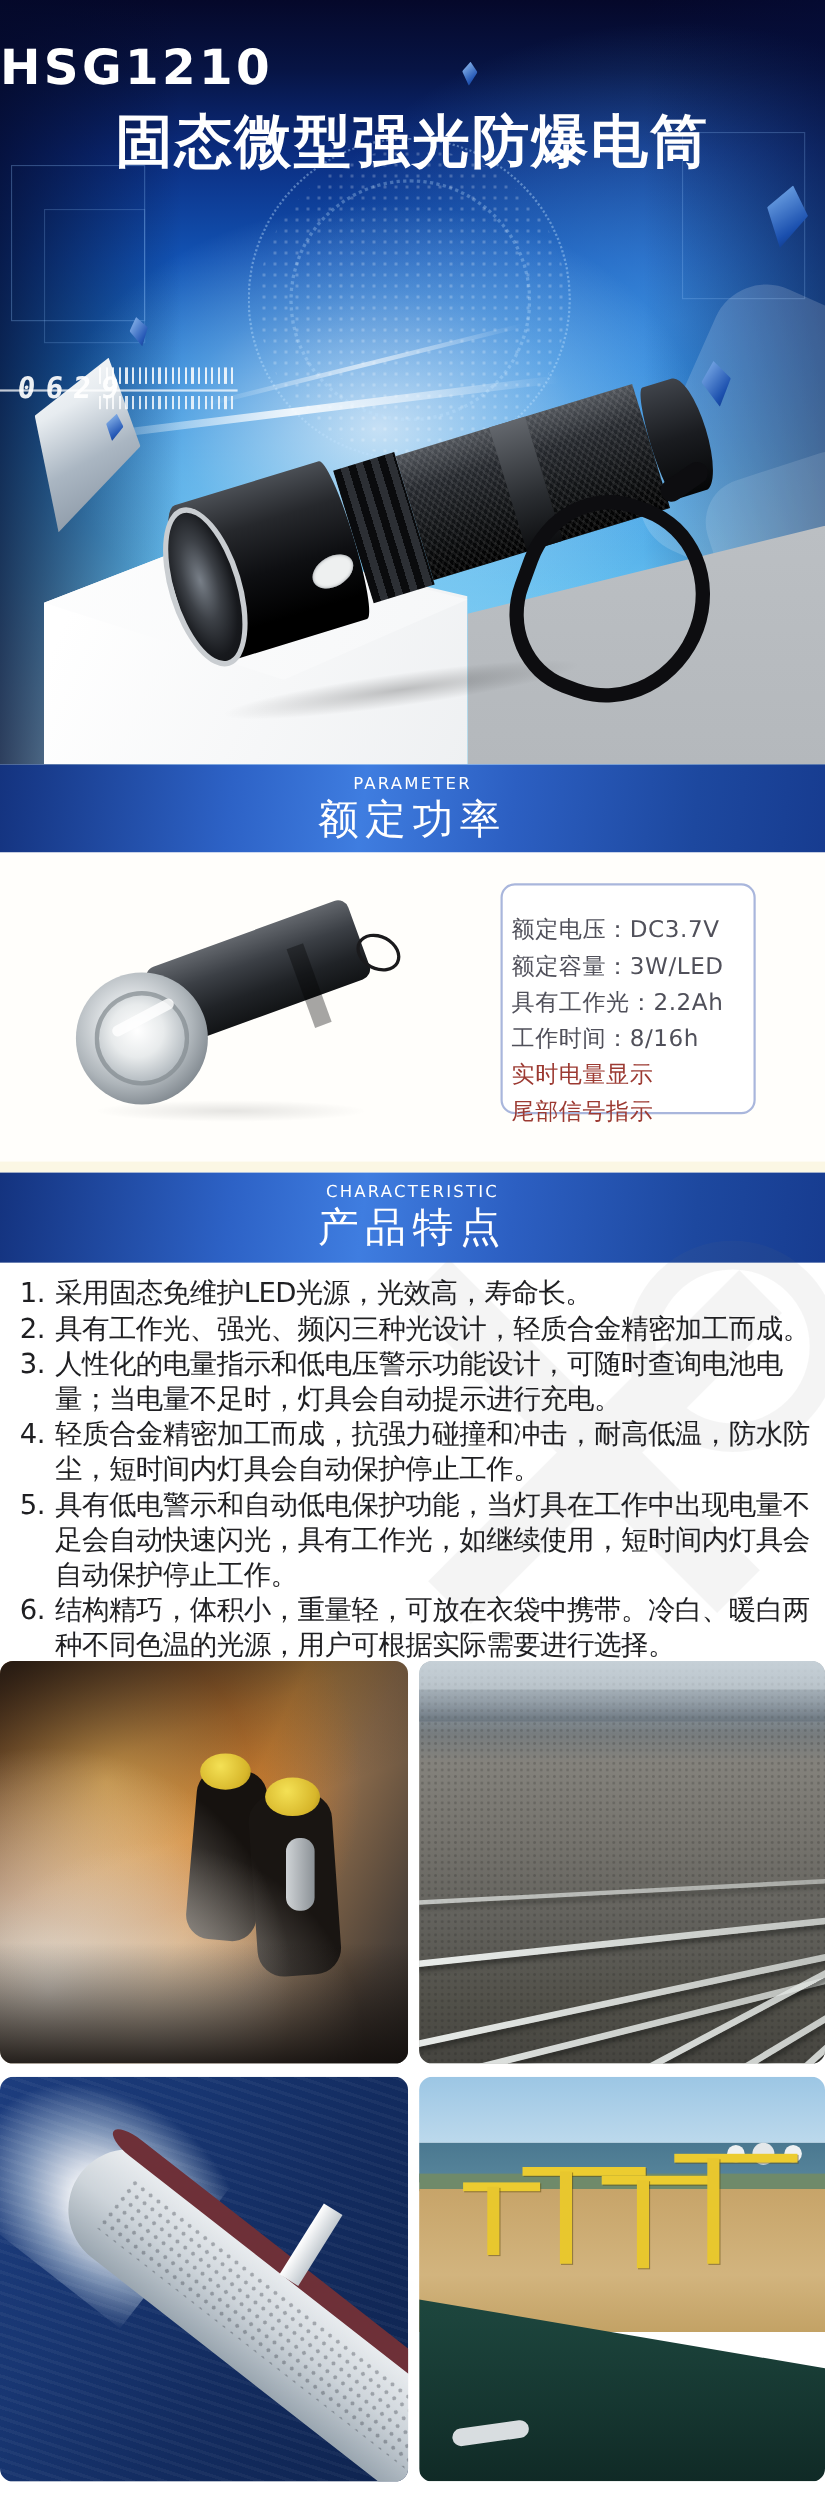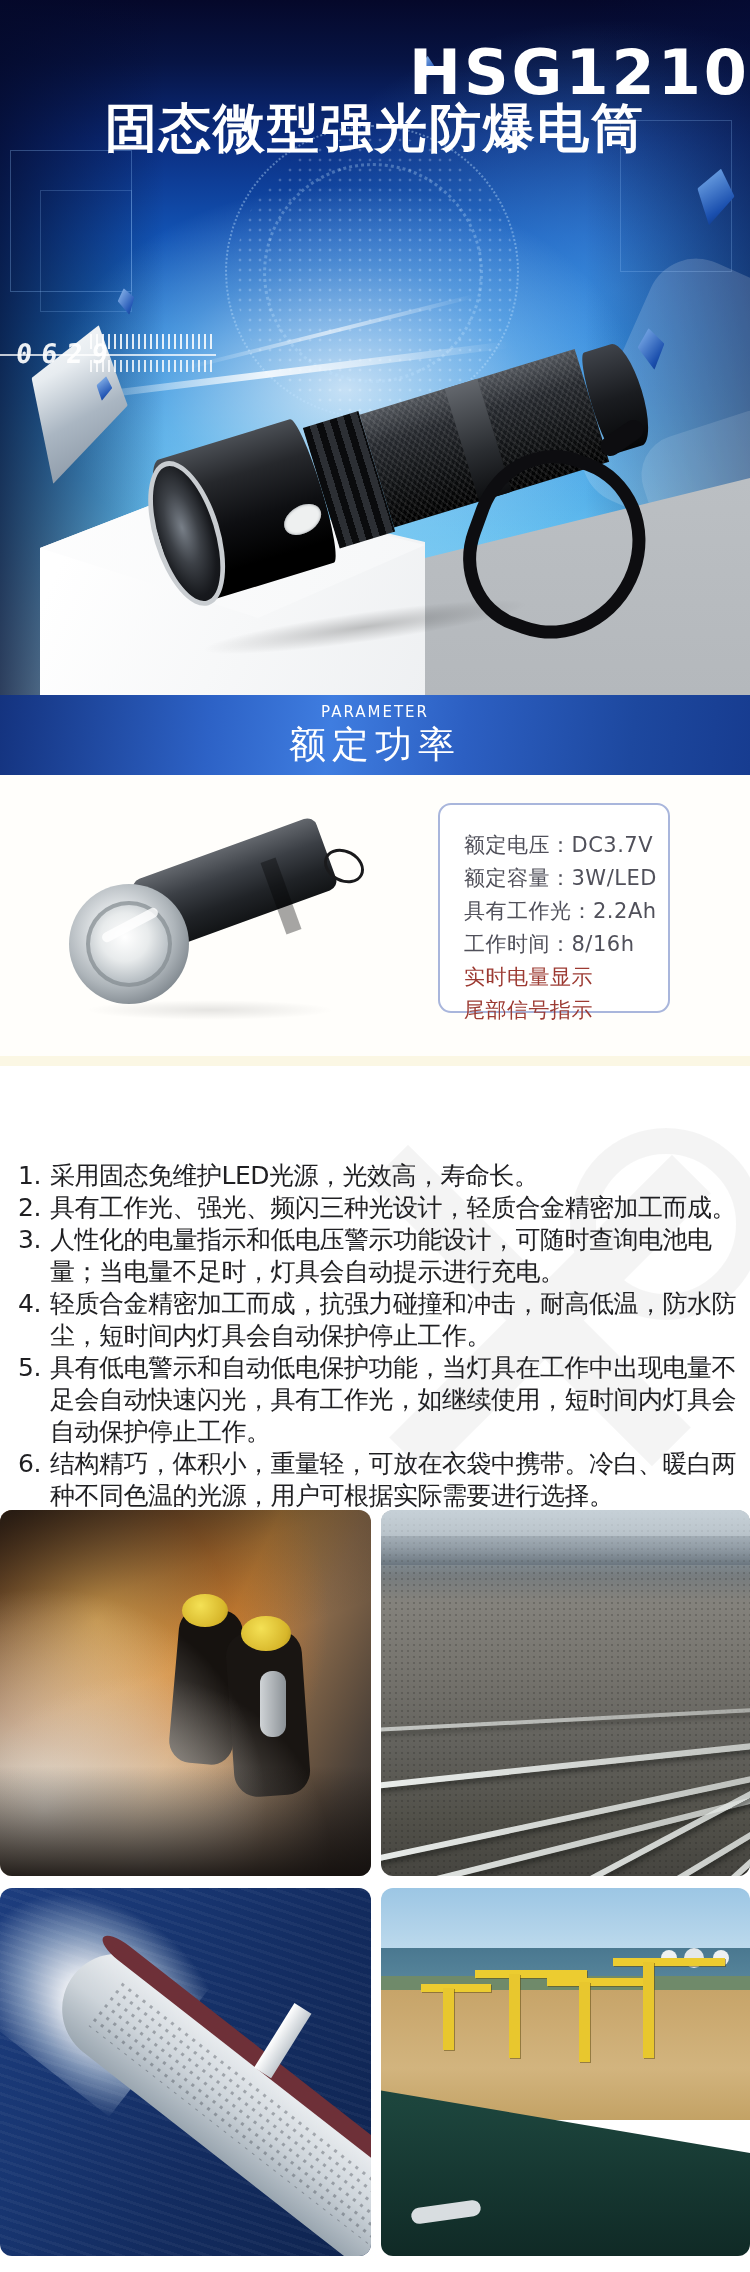--- a/index.html
+++ b/index.html
@@ -7,21 +7,21 @@
         font-family:"DejaVu Sans","Liberation Sans",sans-serif;}
   .abs{position:absolute;}
 
   
   .hero{left:0;top:0;width:750px;height:695px;overflow:hidden;
     background:
       linear-gradient(90deg, rgba(4,9,42,.75) 0%, rgba(4,9,42,0) 22%, rgba(4,9,42,0) 78%, rgba(5,12,55,.55) 100%),
       radial-gradient(ellipse 430px 300px at 46% 56%, rgba(255,255,255,.72) 0%, rgba(200,235,255,.28) 42%, rgba(200,235,255,0) 68%),
       radial-gradient(ellipse 520px 400px at 82% 42%, rgba(80,160,235,.55) 0%, rgba(80,160,235,0) 68%),
       linear-gradient(180deg,#05082a 0%,#071444 9%,#0b2d80 20%,#1253b4 34%,#1f7ad2 48%,#3fa0e2 62%,#62bdee 76%,#8ed4f4 90%,#a8e0f8 100%);}
-  .hero-model{left:0;top:36px;width:750px;text-align:right;color:#ffffff;font-size:62px;font-weight:bold;letter-spacing:3px;}
+  .hero-model{left:0;top:36px;width:750px;text-align:left;color:#ffffff;font-size:44px;font-weight:bold;letter-spacing:3px;}
   .hero-title{left:0;top:94px;width:750px;text-align:center;color:#ffffff;font-size:52px;font-weight:bold;letter-spacing:2px;}
 
   .ring1{left:225px;top:125px;width:290px;height:290px;border:2px dotted rgba(195,228,255,.40);border-radius:50%;}
   .ring2{left:263px;top:163px;width:214px;height:214px;border:3px dotted rgba(195,228,255,.30);border-radius:50%;}
   .dots{left:235px;top:135px;width:280px;height:280px;border-radius:50%;opacity:.45;
         background-image:radial-gradient(rgba(255,255,255,.5) 1.2px, rgba(255,255,255,0) 1.7px);background-size:10px 10px;}
   .beam1{left:70px;top:368px;width:440px;height:7px;transform:rotate(-7deg);
          background:linear-gradient(90deg,rgba(255,255,255,0),rgba(255,255,255,.85) 45%,rgba(255,255,255,0));}
   .beam2{left:180px;top:330px;width:300px;height:4px;transform:rotate(-14deg);
          background:linear-gradient(90deg,rgba(255,255,255,0),rgba(255,255,255,.6) 50%,rgba(255,255,255,0));}
@@ -104,22 +104,22 @@
      background:linear-gradient(180deg,#63676d 0%,#3b3f45 35%,#202327 70%,#121416 100%);}
   .fl2-band{position:absolute;left:218px;top:8px;width:16px;height:76px;background:rgba(0,0,0,.35);transform:rotate(-20deg);}
   .fl2-clip{position:absolute;left:268px;top:0px;width:36px;height:26px;border:3px solid #1a1a1c;border-radius:50%;transform:rotate(28deg);}
   .fl2-head{position:absolute;left:14px;top:34px;width:120px;height:120px;border-radius:50%;
      background:radial-gradient(circle at 42% 40%,#f2f4f5 0%,#d9dde0 30%,#aeb5ba 55%,#7d858c 78%,#5a6167 100%);}
   .fl2-head-inner{position:absolute;left:31px;top:51px;width:86px;height:86px;border-radius:50%;
      box-shadow:inset 0 0 0 4px rgba(120,128,134,.6);
      background:radial-gradient(circle at 45% 42%,#ffffff 0%,#e8ebec 35%,#b9c0c5 65%,#8f979d 100%);}
   .fl2-streak{position:absolute;left:44px;top:70px;width:62px;height:10px;background:rgba(255,255,255,.8);transform:rotate(-28deg);border-radius:5px;}
 
-  .spec-box{left:438px;top:803px;width:232px;height:210px;border:2px solid #a9b6dc;border-radius:13px;background:#ffffff;
-     box-sizing:border-box;padding:24px 0 0 24px;}
+  .spec-box{left:455px;top:803px;width:232px;height:210px;border:2px solid #a9b6dc;border-radius:13px;background:#ffffff;
+     box-sizing:border-box;padding:24px 0 0 8px;}
   .spec-row{font-size:21px;line-height:33px;color:#50505a;letter-spacing:.5px;white-space:nowrap;}
   .spec-note{font-size:21px;line-height:33px;color:#9c3a32;letter-spacing:.5px;white-space:nowrap;}
 
   
   .features{left:0;top:1148px;width:750px;height:362px;background:#ffffff;}
   .wm{left:270px;top:10px;width:480px;height:350px;opacity:.07;}
   .wm-bar1{position:absolute;left:60px;top:120px;width:400px;height:55px;background:#777;transform:rotate(45deg);}
   .wm-bar2{position:absolute;left:80px;top:130px;width:400px;height:55px;background:#777;transform:rotate(-45deg);}
   .wm-ring{position:absolute;left:300px;top:-30px;width:140px;height:140px;border:26px solid #777;border-radius:50%;}
   .feat-list{position:absolute;left:18px;top:12px;width:724px;}
@@ -280,20 +280,24 @@
     </div>
     <div class="spec-row">
       <span>工作时间</span><span>：</span><span>8/16h</span>
     </div>
     <div class="spec-note">实时电量显示</div>
     <div class="spec-note">尾部信号指示</div>
   </div>
 
   <div class="abs cream-strip"></div>
 
+  <section class="abs bar bar-char">
+    <div class="bar-en">CHARACTERISTIC</div>
+    <div class="bar-zh">产品特点</div>
+  </section>
 
   <section class="abs features">
     <div class="abs wm">
       <div class="wm-bar1"></div>
       <div class="wm-bar2"></div>
       <div class="wm-ring"></div>
     </div>
     <div class="feat-list">
       <div class="feat">
         <span class="feat-num">1.</span>

